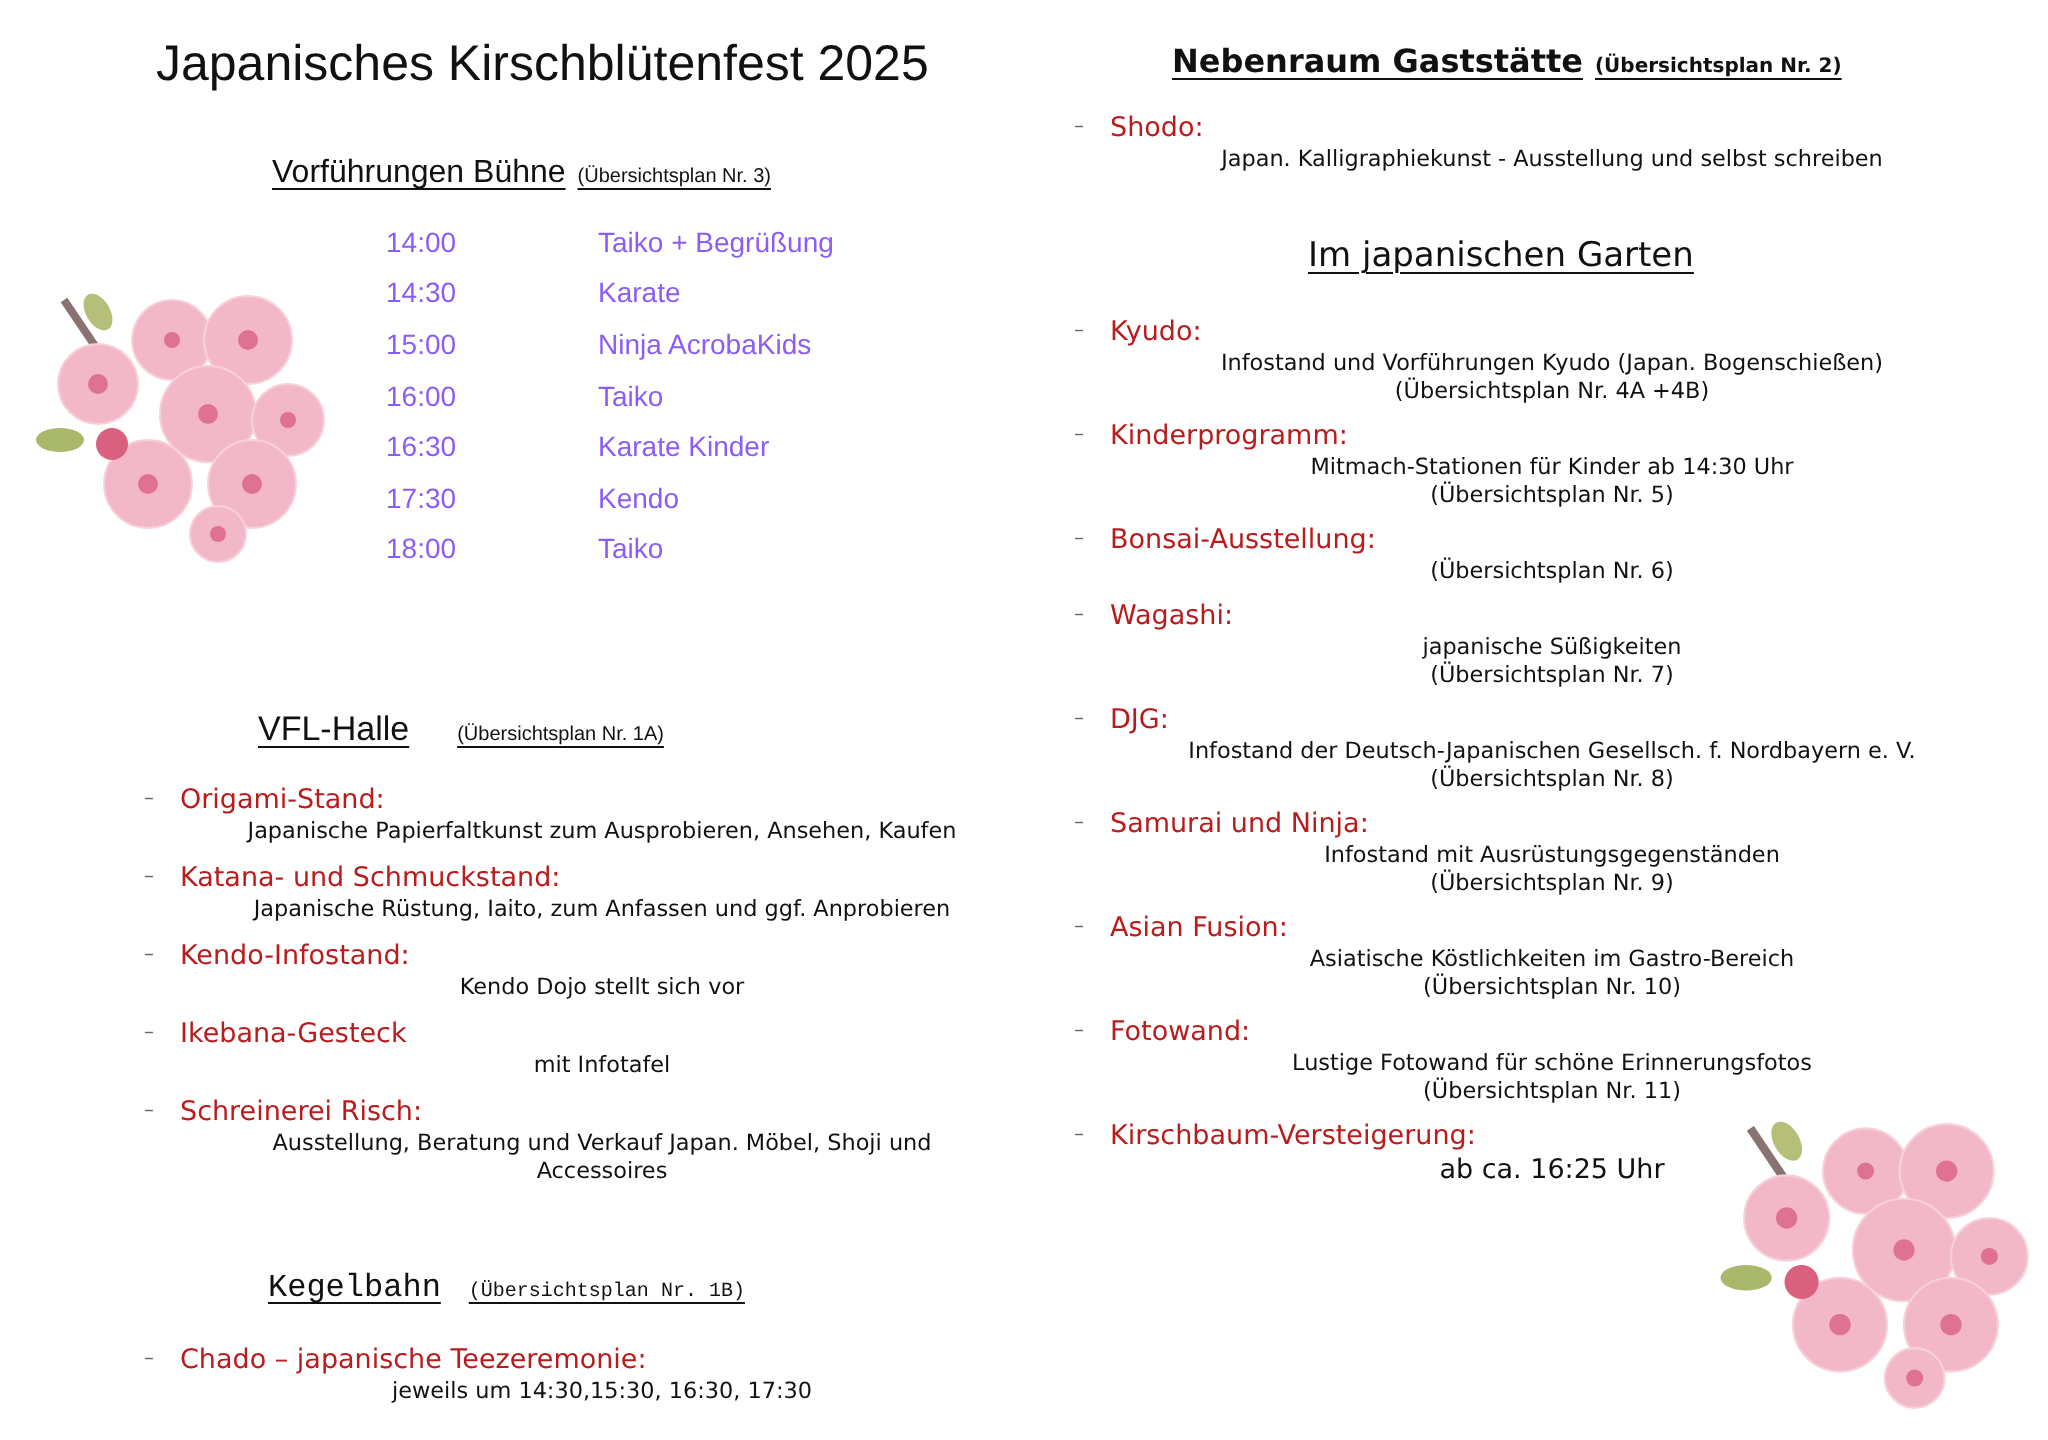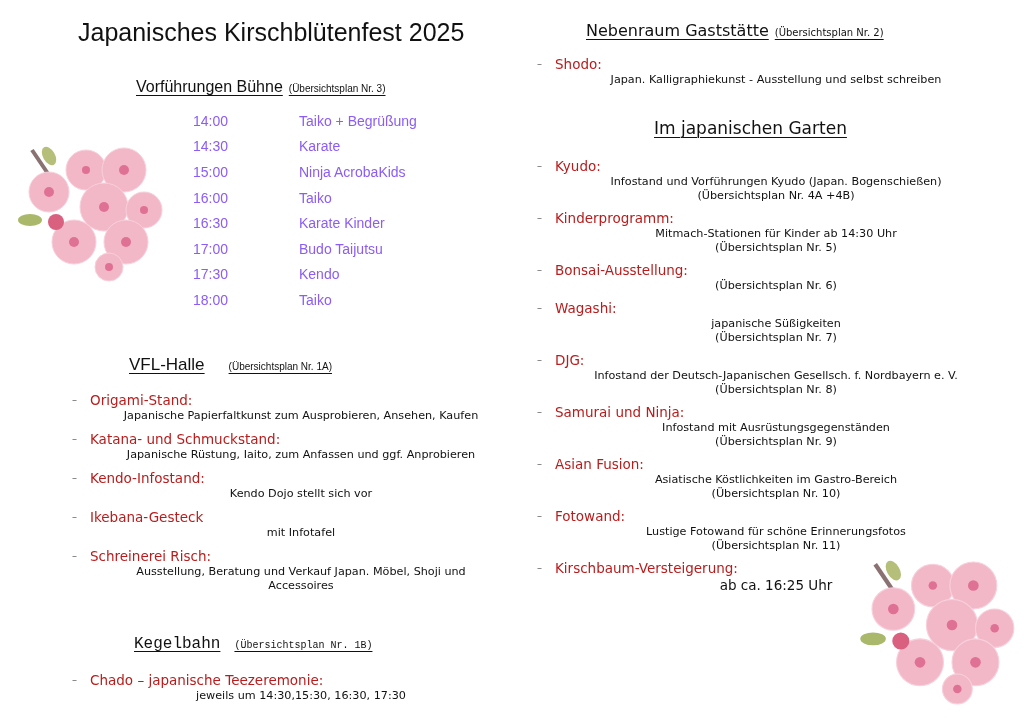--- a/index.html
+++ b/index.html
@@ -112,24 +112,20 @@
     </div>
   <div class="sched-row">
       <span class="sched-time">16:00</span>
       <span>Taiko</span>
     </div>
   <div class="sched-row">
       <span class="sched-time">16:30</span>
       <span>Karate Kinder</span>
     </div>
   <div class="sched-row">
-      <span class="sched-time">17:00</span>
-      <span>Budo Taijutsu</span>
-    </div>
-  <div class="sched-row">
       <span class="sched-time">17:30</span>
       <span>Kendo</span>
     </div>
   <div class="sched-row">
       <span class="sched-time">18:00</span>
       <span>Taiko</span>
     </div>
 </div>
 
 <div class="abs heading h-arial" style="left:129px; top:355px; font-size:17px;">
@@ -170,21 +166,21 @@
 </div>
 
 <div class="abs list left-list2">
   <div class="item">
       <span class="dash">–</span>
       <div class="name">Chado – japanische Teezeremonie:</div>
       <div class="desc">jeweils um 14:30,15:30, 16:30, 17:30</div>
     </div>
 </div>
 
-<div class="abs heading h-dejavu" style="left:586px; top:21px;">
+<div class="abs heading h-dejavu" style="left:586px; top:21px;font-weight:bold;">
   <span>Nebenraum Gaststätte</span><span class="sub">(Übersichtsplan Nr. 2)</span>
 </div>
 
 <div class="abs list right-list1">
   <div class="item">
       <span class="dash">–</span>
       <div class="name">Shodo:</div>
       <div class="desc">Japan. Kalligraphiekunst - Ausstellung und selbst schreiben</div>
     </div>
 </div>

